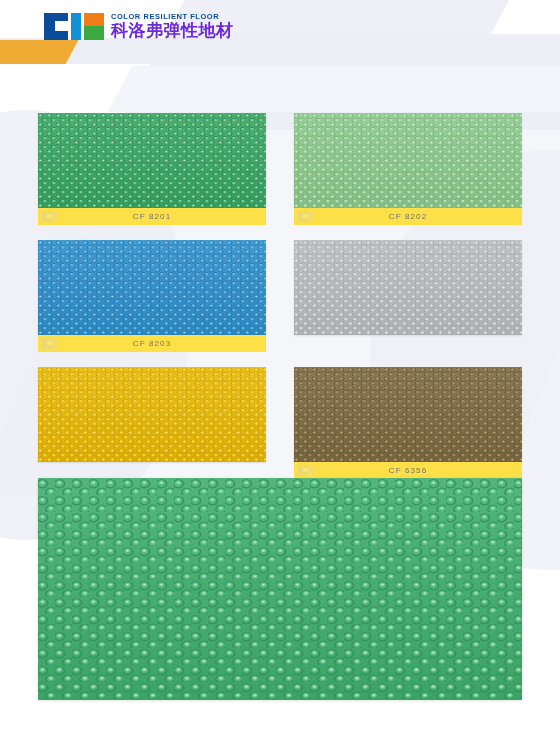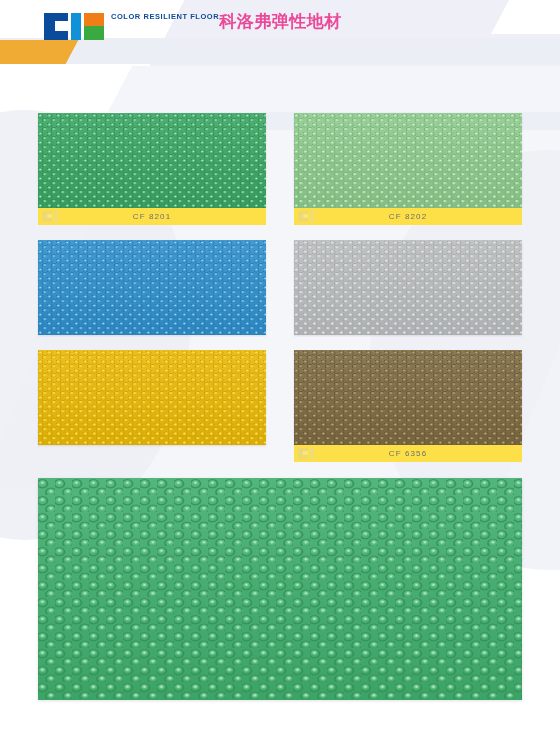--- a/index.html
+++ b/index.html
@@ -65,27 +65,27 @@
   .logo-c{
     width:24px;height:27px;position:relative;background:#0a4b9b;
   }
   .logo-c::after{
     content:"";position:absolute;right:0;top:8px;width:13px;height:10px;background:#ffffff;
   }
   .logo-bar{width:10px;height:27px;background:#1192d8;}
   .logo-sq{display:flex;flex-direction:column;width:20px;height:27px;}
   .logo-sq-top{flex:1;background:#ef7d18;}
   .logo-sq-bot{flex:1;background:#3aa93f;}
-  .logo-text{display:flex;flex-direction:row;justify-content:center;height:28px;}
+  .logo-text{display:flex;flex-direction:column;justify-content:center;height:28px;}
   .logo-en{
     font-size:7.5px;letter-spacing:.55px;color:#0a4b9b;font-weight:bold;
     line-height:9px;white-space:nowrap;
   }
   .logo-cn{
-    font-size:17px;line-height:19px;color:#ec4899;font-weight:bold;
+    font-size:17px;line-height:19px;color:#6d28d9;font-weight:bold;
     letter-spacing:.5px;white-space:nowrap;
   }
 
   
   .grid{position:absolute;left:38px;top:113px;width:484px;}
   .grid-row{display:flex;justify-content:space-between;margin-bottom:15px;}
   .cell{width:228px;}
   .swatch{
     width:228px;height:95px;position:relative;overflow:hidden;
     box-shadow:0 1px 2px rgba(0,0,0,.10);
@@ -174,20 +174,27 @@
         <span class="cap-text">CF 8202</span>
       </div>
     </div>
   </div>
 
   <div class="grid-row">
     <div class="cell">
       <div class="swatch">
         <div class="tex" style="background-color: rgb(47, 143, 202); background-image: radial-gradient(3.06px 2.34px at 2.34px 2.52px, rgb(185, 221, 241) 0%, rgb(75, 164, 218) 38%, rgba(255, 255, 255, 0) 72%), radial-gradient(3.42px 2.7px at 2.34px 3.06px, rgba(0, 0, 0, 0) 55%, rgb(36, 121, 176) 78%, rgba(0, 0, 0, 0) 100%), radial-gradient(3.06px 2.34px at 6.84px 7.02px, rgb(185, 221, 241) 0%, rgb(75, 164, 218) 38%, rgba(255, 255, 255, 0) 72%), radial-gradient(3.42px 2.7px at 6.84px 7.56px, rgba(0, 0, 0, 0) 55%, rgb(36, 121, 176) 78%, rgba(0, 0, 0, 0) 100%), linear-gradient(rgba(255, 255, 255, 0.1), rgba(0, 0, 0, 0.06)); background-size: 9px 9px, 9px 9px, 9px 9px, 9px 9px, 100% 100%;"></div>
       </div>
+      <div class="caption">
+        <span class="wm">
+            <span class="wm-c"></span>
+            <span class="wm-bar"></span>
+          </span>
+        <span class="cap-text">CF 8203</span>
+      </div>
     </div>
     <div class="cell">
       <div class="swatch">
         <div class="tex" style="background-color: rgb(185, 188, 189); background-image: radial-gradient(3.06px 2.34px at 2.34px 2.52px, rgb(232, 234, 234) 0%, rgb(207, 210, 211) 38%, rgba(255, 255, 255, 0) 72%), radial-gradient(3.42px 2.7px at 2.34px 3.06px, rgba(0, 0, 0, 0) 55%, rgb(163, 167, 168) 78%, rgba(0, 0, 0, 0) 100%), radial-gradient(3.06px 2.34px at 6.84px 7.02px, rgb(232, 234, 234) 0%, rgb(207, 210, 211) 38%, rgba(255, 255, 255, 0) 72%), radial-gradient(3.42px 2.7px at 6.84px 7.56px, rgba(0, 0, 0, 0) 55%, rgb(163, 167, 168) 78%, rgba(0, 0, 0, 0) 100%), linear-gradient(rgba(255, 255, 255, 0.1), rgba(0, 0, 0, 0.06)); background-size: 9px 9px, 9px 9px, 9px 9px, 9px 9px, 100% 100%;"></div>
       </div>
     </div>
   </div>
 
   <div class="grid-row">
     <div class="cell">

